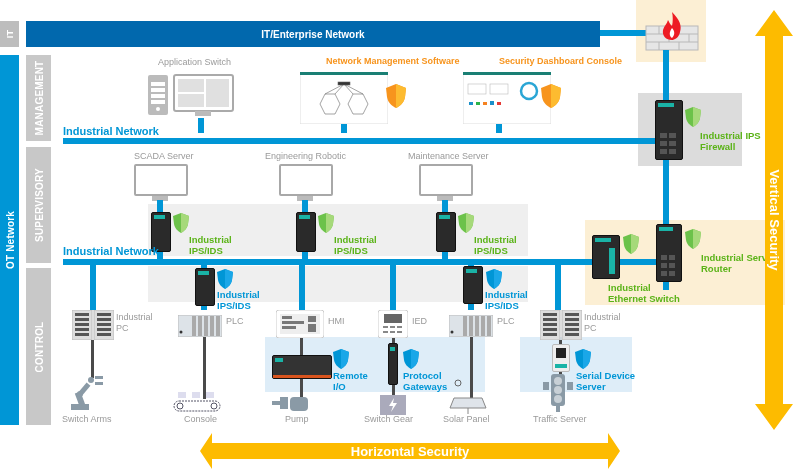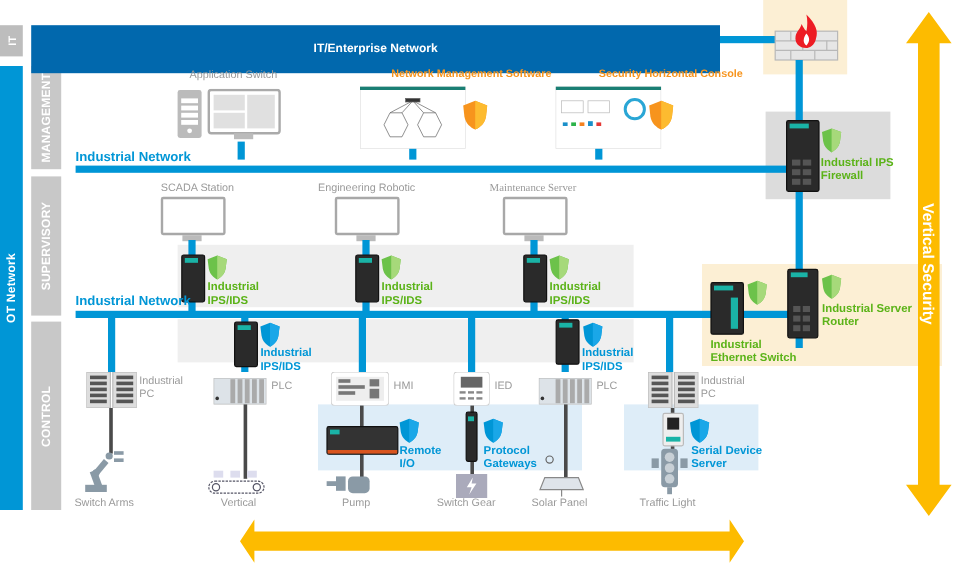--- a/index.html
+++ b/index.html
@@ -5,21 +5,21 @@
   html,body{margin:0;padding:0;background:#fff;}
   body{width:800px;height:472px;position:relative;overflow:hidden;font-family:"Liberation Sans",sans-serif;}
   .abs{position:absolute;}
   .zone-tab{position:absolute;background:#c8c8c8;}
   .vtext{position:absolute;left:50%;top:50%;transform:translate(-50%,-50%) rotate(-90deg);white-space:nowrap;color:#fff;font-weight:bold;font-size:10px;letter-spacing:0.2px;}
   .bar{position:absolute;background:#0096d6;}
   .bar-dark{position:absolute;background:#0168ad;}
   .wire{position:absolute;background:#4a4a4a;}
   .net-label{position:absolute;color:#0096d6;font-weight:bold;font-size:11px;white-space:nowrap;}
   .dev-label{position:absolute;color:#9a9a9a;font-size:9px;white-space:nowrap;}
-  .sec-green{position:absolute;color:#5bb318;font-weight:bold;font-size:9.5px;line-height:11px;white-space:pre;}
+  .sec-green{position:absolute;color:#5bb318;font-weight:bold;font-size:9.5px;line-height:11px;white-space:pre;margin-left:16px;}
   .sec-blue{position:absolute;color:#0096d6;font-weight:bold;font-size:9.5px;line-height:11px;white-space:pre;}
   .orange-label{position:absolute;color:#f7941d;font-weight:bold;font-size:9px;white-space:nowrap;padding-left:44px;}
   .device{position:absolute;background:#2a2a2a;border:1px solid #111;border-radius:2px;}
   .device .tag{position:absolute;left:2px;top:2px;width:60%;height:4px;background:#1ab3a6;}
   .device .port{position:absolute;background:#555;}
   .panel{position:absolute;}
   .monitor{position:absolute;background:#fff;border:2px solid #a8a8a8;border-radius:2px;}
   .icon{position:absolute;}
 </style>
 </head>
@@ -43,21 +43,21 @@
 
 <div class="panel" style="left:148px;top:204px;width:380px;height:52px;background:#efefef;"></div>
 <div class="panel" style="left:148px;top:266px;width:380px;height:36px;background:#efefef;"></div>
 <div class="panel" style="left:265px;top:337px;width:140px;height:55px;background:#deedf8;"></div>
 <div class="panel" style="left:405px;top:337px;width:80px;height:55px;background:#deedf8;"></div>
 <div class="panel" style="left:520px;top:337px;width:112px;height:55px;background:#deedf8;"></div>
 <div class="panel" style="left:636px;top:0px;width:70px;height:62px;background:#fcefd4;"></div>
 <div class="panel" style="left:638px;top:93px;width:104px;height:73px;background:#dcdcdc;"></div>
 <div class="panel" style="left:585px;top:220px;width:200px;height:85px;background:#fcefd4;"></div>
 
-<div class="bar-dark" style="left:26px;top:21px;width:574px;height:40px;">
+<div class="bar-dark" style="left:26px;top:21px;width:574px;height:26px;">
   <span style="position:absolute;left:50%;top:50%;transform:translate(-50%,-50%);color:#fff;font-weight:bold;font-size:10px;white-space:nowrap;">IT/Enterprise Network</span>
 </div>
 <div class="bar" style="left:600px;top:30px;width:50px;height:6px;"></div>
 
 <div class="icon" style="left:644px;top:10px;width:56px;height:42px;">
   <svg width="56" height="42" viewBox="0 0 56 42">
     <rect x="2" y="16" width="52" height="24" fill="#e6e6e6" stroke="#b8b8b8"></rect>
     <g stroke="#b8b8b8" stroke-width="1" fill="none">
       <line x1="2" y1="24" x2="54" y2="24"></line>
         <line x1="2" y1="32" x2="54" y2="32"></line>
@@ -110,21 +110,21 @@
   </svg>
 </div>
 <div class="icon" style="left:385px;top:83px;width:22px;height:26px;">
   <svg width="22" height="26" viewBox="0 0 22 26">
       <path d="M11 1 L21 5 L20 14 C19 20 15 23 11 25 C7 23 3 20 2 14 L1 5 Z" fill="#f7941d"></path>
       <path d="M11 1 L21 5 L20 14 C19 20 15 23 11 25 Z" fill="#fdbb30"></path>
     </svg>
 </div>
 <div class="bar" style="left:341px;top:124px;width:6px;height:9px;"></div>
 
-<span class="orange-label" style="left:455px;top:56px;">Security Horizontal Console</span>
+<span class="orange-label" style="left:455px;top:56px;">Security Dashboard Console</span>
 <div class="icon" style="left:463px;top:72px;width:88px;height:52px;">
   <svg width="88" height="52" viewBox="0 0 88 52">
     <rect x="0" y="0" width="88" height="52" fill="#fff" stroke="#ddd"></rect>
     <rect x="0" y="0" width="88" height="3" fill="#1a7f74"></rect>
     <rect x="5" y="12" width="18" height="10" fill="none" stroke="#bbb" stroke-width="0.6"></rect>
     <rect x="27" y="12" width="18" height="10" fill="none" stroke="#bbb" stroke-width="0.6"></rect>
     <circle cx="66" cy="19" r="8" fill="none" stroke="#2aa6d5" stroke-width="2.5"></circle>
     <rect x="6" y="30" width="4" height="3" fill="#1a8fc9"></rect>
       <rect x="13" y="30" width="4" height="3" fill="#2cb34a"></rect>
       <rect x="20" y="30" width="4" height="3" fill="#f58220"></rect>
@@ -154,23 +154,23 @@
 </div>
 <div class="icon" style="left:684px;top:106px;width:18px;height:22px;">
   <svg width="18" height="22" viewBox="0 0 18 22">
       <path d="M9 1 L17 4 L16 12 C15 17 12 19 9 21 C6 19 3 17 2 12 L1 4 Z" fill="#6cc24a"></path>
       <path d="M9 1 L17 4 L16 12 C15 17 12 19 9 21 Z" fill="#a6d97a"></path>
     </svg>
 </div>
 <span class="sec-green" style="left:684px;top:130px;">Industrial IPS
 Firewall</span>
 
-<span class="dev-label" style="left:134px;top:151px;">SCADA Station</span>
+<span class="dev-label" style="left:134px;top:151px;">SCADA Server</span>
 <span class="dev-label" style="left:265px;top:151px;">Engineering Robotic</span>
-<span class="dev-label" style="left:408px;top:151px;font-family:Liberation Serif, serif;">Maintenance Server</span>
+<span class="dev-label" style="left:408px;top:151px;">Maintenance Server</span>
 
 <div class="monitor" style="left:134px;top:164px;width:50px;height:28px;"></div>
 <div class="abs" style="left:152px;top:196px;width:16px;height:5px;background:#bbb;"></div>
 <div class="monitor" style="left:279px;top:164px;width:50px;height:28px;"></div>
 <div class="abs" style="left:297px;top:196px;width:16px;height:5px;background:#bbb;"></div>
 <div class="monitor" style="left:419px;top:164px;width:50px;height:28px;"></div>
 <div class="abs" style="left:437px;top:196px;width:16px;height:5px;background:#bbb;"></div>
 
 <div class="bar" style="left:157px;top:200px;width:6px;height:62px;"></div>
 <div class="bar" style="left:302px;top:200px;width:6px;height:62px;"></div>
@@ -477,29 +477,30 @@
       <circle cx="18" cy="9" r="4" fill="#c8d0d6"></circle>
       <circle cx="18" cy="18" r="4" fill="#c8d0d6"></circle>
       <circle cx="18" cy="27" r="4" fill="#c8d0d6"></circle>
       <rect x="3" y="10" width="6" height="8" fill="#8a9aa6"></rect>
       <rect x="27" y="10" width="6" height="8" fill="#8a9aa6"></rect>
       <rect x="16" y="34" width="4" height="6" fill="#8a9aa6"></rect>
     </svg>
 </div>
 
 <span class="dev-label" style="left:62px;top:414px;">Switch Arms</span>
-<span class="dev-label" style="left:184px;top:414px;">Vertical</span>
+<span class="dev-label" style="left:184px;top:414px;">Console</span>
 <span class="dev-label" style="left:285px;top:414px;">Pump</span>
 <span class="dev-label" style="left:364px;top:414px;">Switch Gear</span>
 <span class="dev-label" style="left:443px;top:414px;">Solar Panel</span>
-<span class="dev-label" style="left:533px;top:414px;">Traffic Light</span>
+<span class="dev-label" style="left:533px;top:414px;">Traffic Server</span>
 
 <div class="icon" style="left:200px;top:430px;width:420px;height:42px;">
   <svg width="420" height="42" viewBox="0 0 420 42">
       <polygon points="0,21 12,3 12,13 408,13 408,3 420,21 408,39 408,29 12,29 12,39" fill="#fdbb00"></polygon>
     </svg>
+  <span style="position:absolute;left:50%;top:50%;transform:translate(-50%,-50%);color:#fff;font-weight:bold;font-size:13px;white-space:nowrap;">Horizontal Security</span>
 </div>
 <div class="icon" style="left:753px;top:10px;width:42px;height:420px;">
   <svg width="42" height="420" viewBox="0 0 42 420">
       <polygon points="21,0 40,26 30,26 30,394 40,394 21,420 2,394 12,394 12,26 2,26" fill="#fdbb00"></polygon>
     </svg>
   <span style="position:absolute;left:50%;top:50%;transform:translate(-50%,-50%) rotate(90deg);color:#fff;font-weight:bold;font-size:13px;white-space:nowrap;">Vertical Security</span>
 </div>
 
 </body></html>

